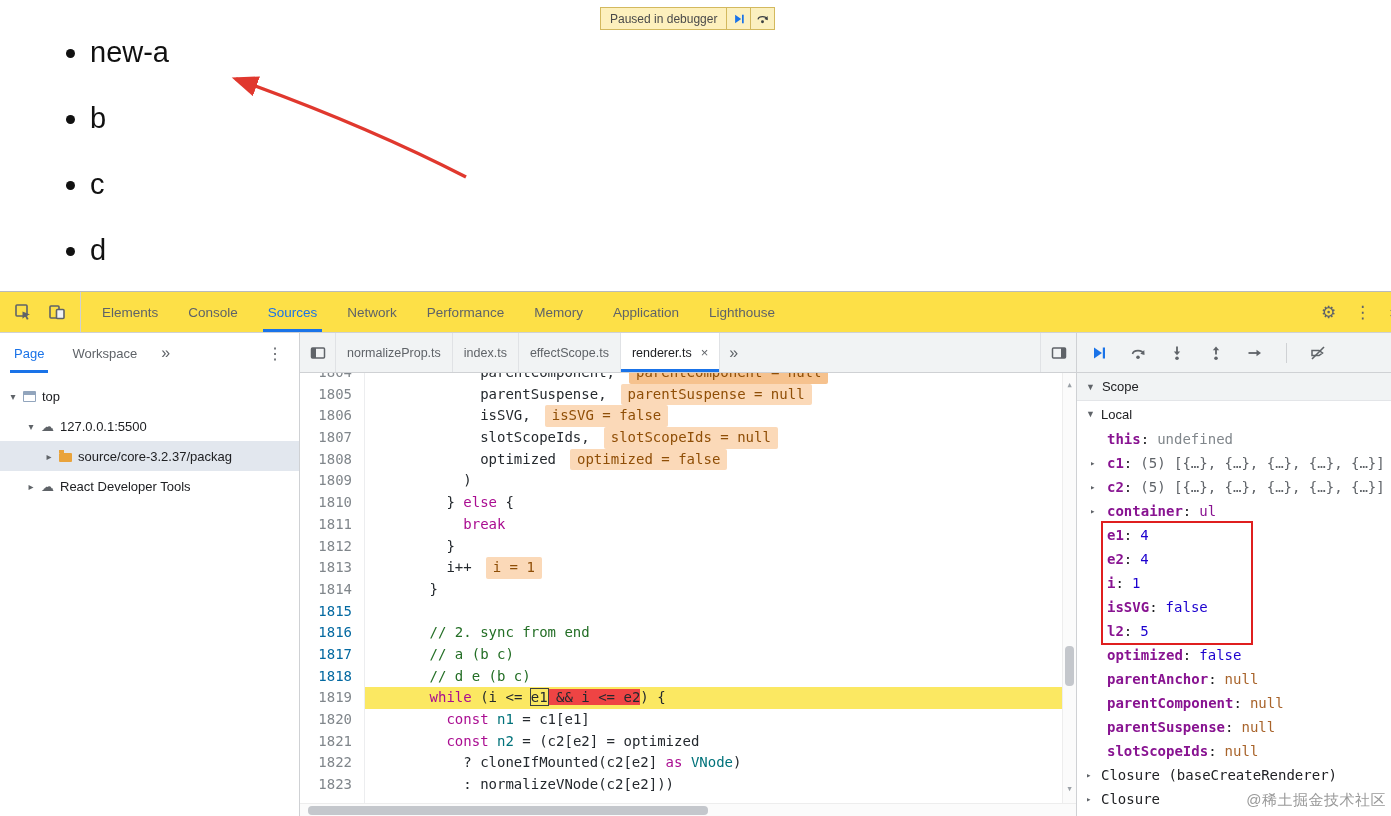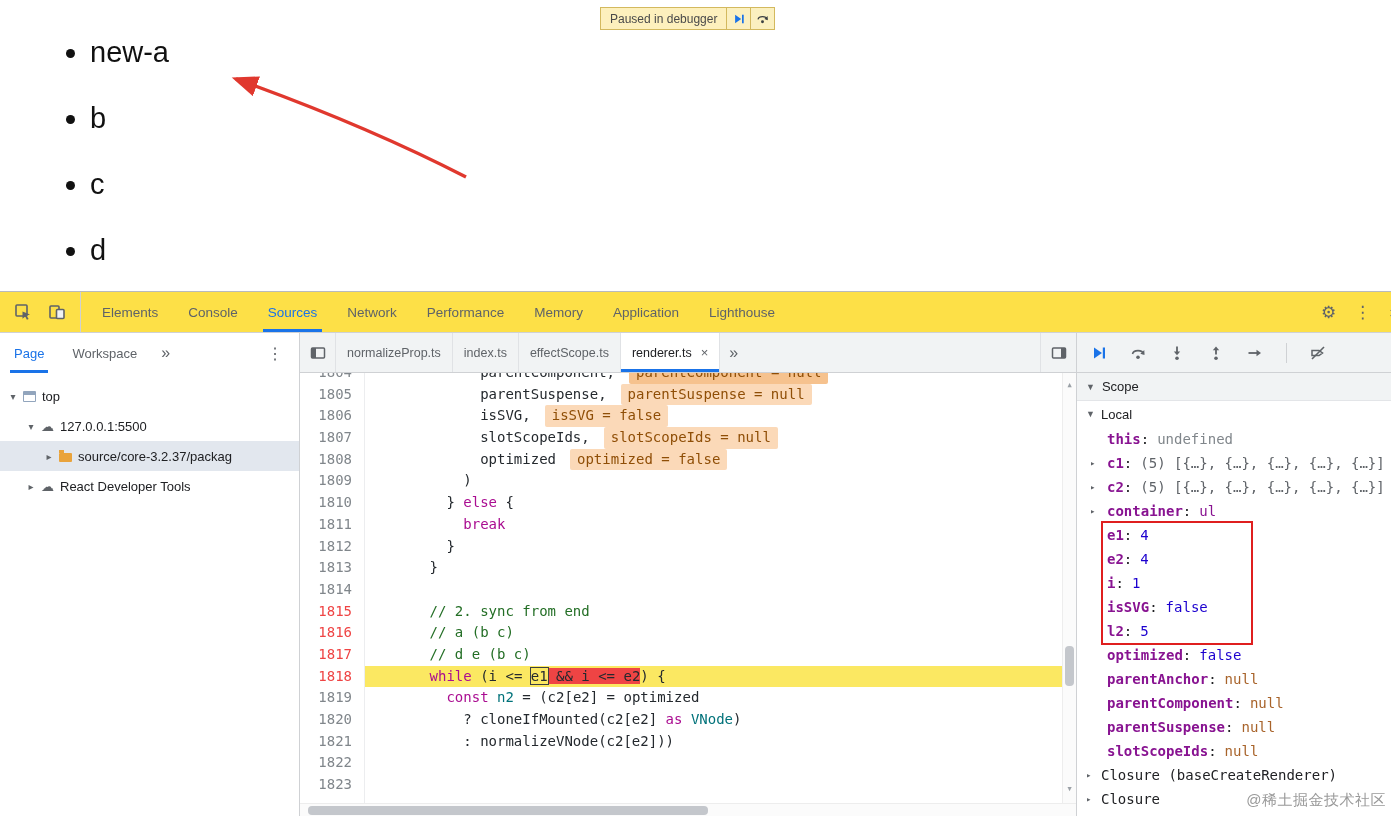--- a/index.html
+++ b/index.html
@@ -71,21 +71,21 @@
   .etab.active::after { content:""; position:absolute; left:0; right:0; bottom:0; height:3px; background:#1a73e8; }
   .etab .close { margin-left:9px; color:#5f6368; font-size:13px; }
   .emore { display:flex; align-items:center; padding:0 9px; font-size:16px; color:#5f6368; }
   .espacer { flex:1; }
 
   .codewrap { flex:1; min-height:0; display:flex; position:relative; overflow:hidden;
     font-family:"DejaVu Sans Mono","Liberation Mono",monospace; font-size:14px; line-height:21.7px; }
   .gutter { flex:0 0 64px; overflow:hidden; text-align:right; }
   .scrolled { margin-top:-11px; }
   .gnum { height:21.7px; padding-right:12px; color:#80868b; }
-  .gnum.dim { color:#ef4444; }
+  .gnum.dim { color:#0369a1; }
   .codecol { flex:1; min-width:0; overflow:hidden; border-left:1px solid #ecedef; }
   .cline { height:21.7px; white-space:pre; padding-left:14px; color:#24292e; }
   .cline.exec { background:#fbe862; }
   .tk-pl { color:#24292e; } .tk-kw { color:#aa0d91; } .tk-cm { color:#236e25; }
   .tk-def { color:#00727a; } .tk-type { color:#00727a; }
   .tk-sel { background:#ef4444; }
   .tk-box { outline:1px solid #3c4043; }
   .badge { display:inline-block; background:#fbd9b8; color:#8f4e06; border-radius:2px;
     padding:0 7px; margin-left:14px; }
   .badge.hot { background:#f6c28e; }
@@ -294,26 +294,28 @@
           <div class="scrolled" id="code-inner">
               <div class="cline"><span class="tk-pl">            parentComponent,</span><span class="badge hot">parentComponent = null</span></div>
               <div class="cline"><span class="tk-pl">            parentSuspense,</span><span class="badge">parentSuspense = null</span></div>
               <div class="cline"><span class="tk-pl">            isSVG,</span><span class="badge">isSVG = false</span></div>
               <div class="cline"><span class="tk-pl">            slotScopeIds,</span><span class="badge">slotScopeIds = null</span></div>
               <div class="cline"><span class="tk-pl">            optimized</span><span class="badge">optimized = false</span></div>
               <div class="cline"><span class="tk-pl">          )</span></div>
               <div class="cline"><span class="tk-pl">        } </span><span class="tk-kw">else</span><span class="tk-pl"> {</span></div>
               <div class="cline"><span class="tk-pl">          </span><span class="tk-kw">break</span></div>
               <div class="cline"><span class="tk-pl">        }</span></div>
+              <div class="cline"><span class="tk-pl">        i++</span><span class="badge">i = 1</span></div>
               <div class="cline"><span class="tk-pl">      }</span></div>
               <div class="cline"></div>
               <div class="cline"><span class="tk-pl">      </span><span class="tk-cm">// 2. sync from end</span></div>
               <div class="cline"><span class="tk-pl">      </span><span class="tk-cm">// a (b c)</span></div>
               <div class="cline"><span class="tk-pl">      </span><span class="tk-cm">// d e (b c)</span></div>
               <div class="cline exec"><span class="tk-pl">      </span><span class="tk-kw">while</span><span class="tk-pl"> (i &lt;= </span><span class="tk-pl tk-box">e1</span><span class="tk-pl tk-sel"> &amp;&amp; i &lt;= e2</span><span class="tk-pl">) {</span></div>
+              <div class="cline"><span class="tk-pl">        </span><span class="tk-kw">const</span><span class="tk-pl"> </span><span class="tk-def">n1</span><span class="tk-pl"> = c1[e1]</span></div>
               <div class="cline"><span class="tk-pl">        </span><span class="tk-kw">const</span><span class="tk-pl"> </span><span class="tk-def">n2</span><span class="tk-pl"> = (c2[e2] = optimized</span></div>
               <div class="cline"><span class="tk-pl">          ? cloneIfMounted(c2[e2] </span><span class="tk-kw">as</span><span class="tk-pl"> </span><span class="tk-type">VNode</span><span class="tk-pl">)</span></div>
               <div class="cline"><span class="tk-pl">          : normalizeVNode(c2[e2]))</span></div>
             </div>
         </div>
         <div class="vscroll">
           <span class="vs-arrow" style="top:2px">▲</span>
           <div class="vs-thumb"></div>
           <span class="vs-arrow" style="bottom:2px">▼</span>
         </div>

